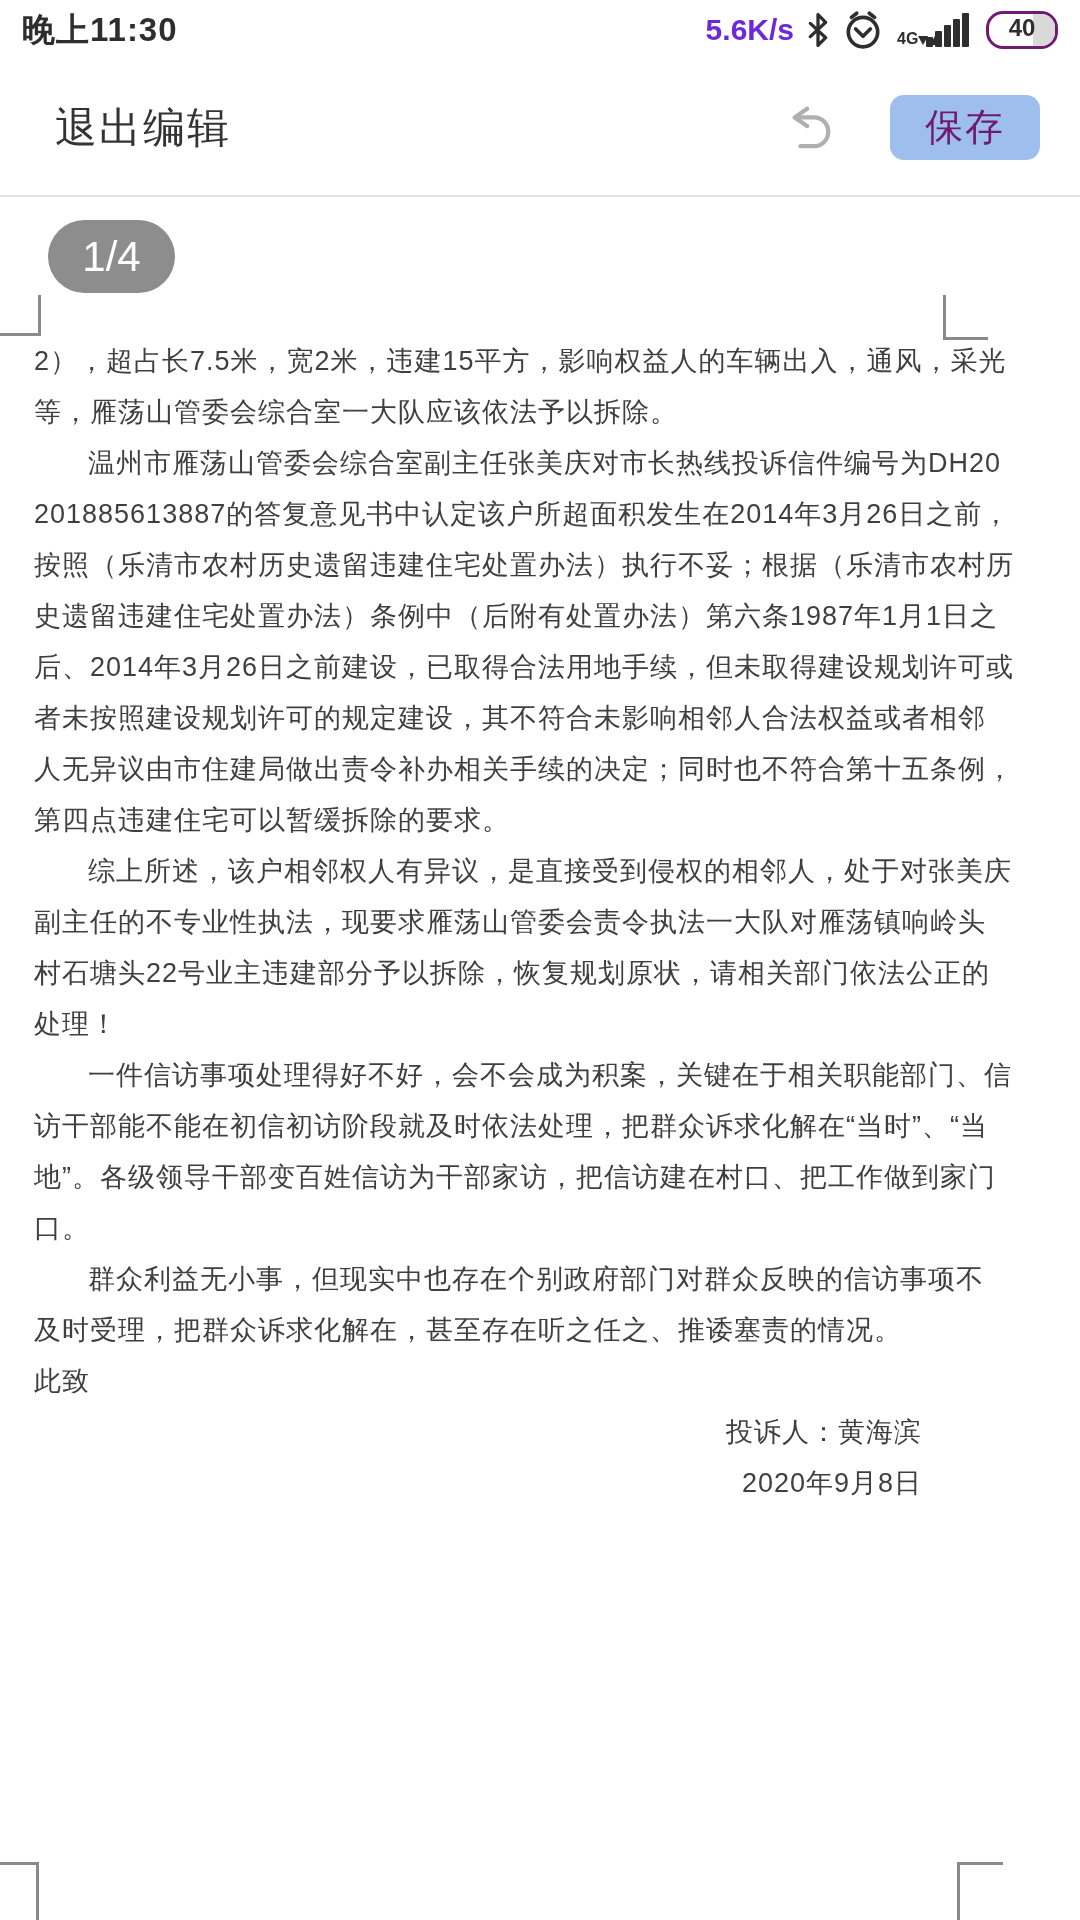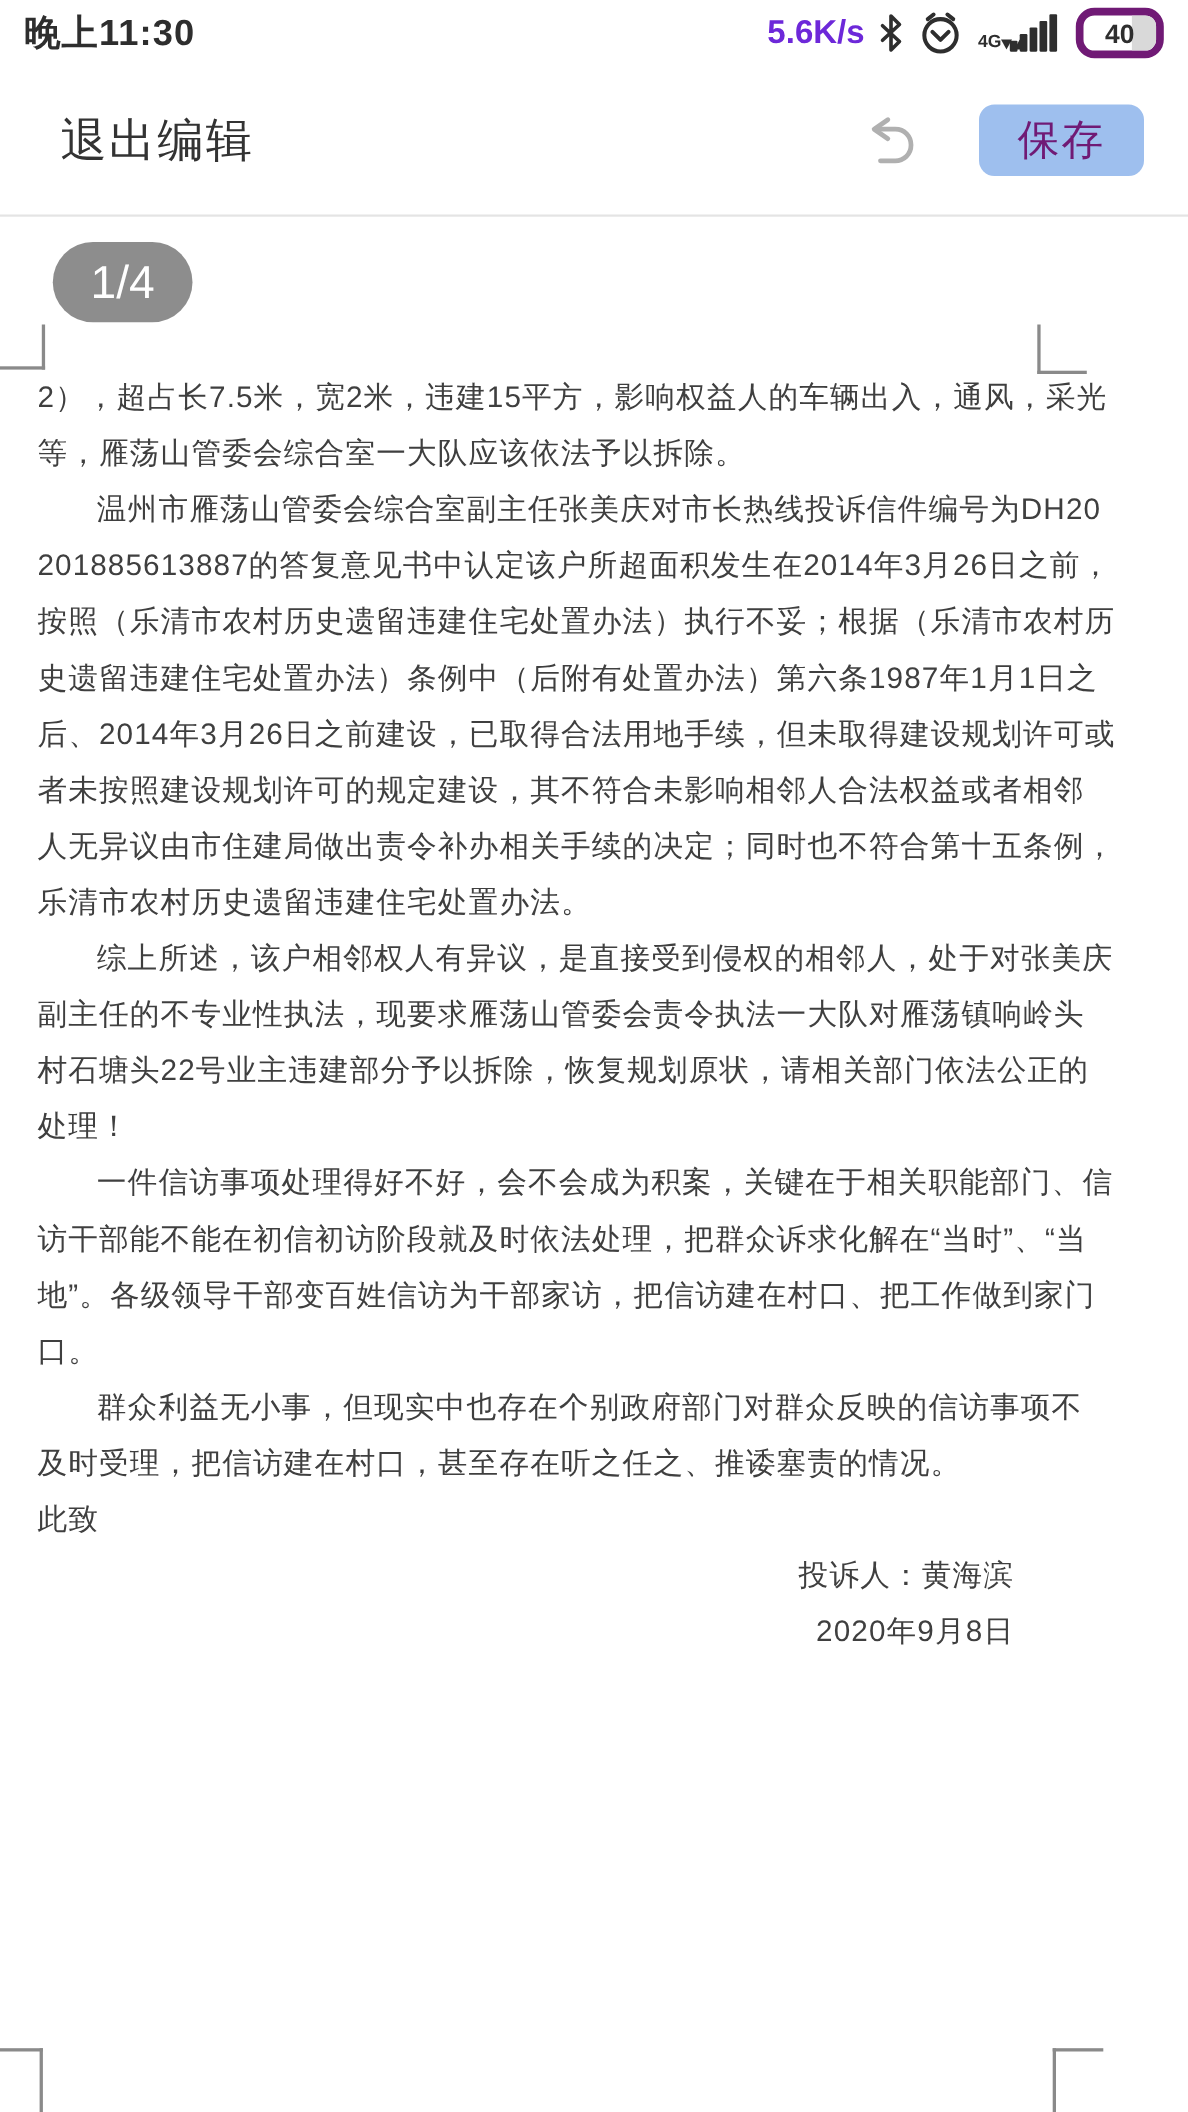--- a/index.html
+++ b/index.html
@@ -16,22 +16,22 @@
   .bt-icon,.alarm-icon{display:block;}
   .cell-wrap{display:flex;align-items:flex-end;gap:3px;}
   .cell-left{display:flex;flex-direction:row;align-items:center;width:26px;}
   .cell-4g{font-size:16px;font-weight:bold;color:#2e2e2e;line-height:16px;}
   .cell-arrows{display:flex;gap:2px;margin-top:3px;}
   .arr-down{width:0;height:0;border-left:5px solid transparent;border-right:5px solid transparent;border-top:9px solid #2e2e2e;}
   .arr-up{width:0;height:0;border-left:5px solid transparent;border-right:5px solid transparent;border-bottom:9px solid #2e2e2e;}
   .bars{display:flex;align-items:flex-end;gap:2px;}
   .bars span{display:block;width:7px;background:#2e2e2e;border-radius:1px;}
   .b1{height:10px}.b2{height:16px}.b3{height:22px}.b4{height:28px}.b5{height:34px}
-  .battery{position:relative;width:66px;height:32px;border:7px solid #701a75;border-radius:17px;
-           background:#ffffff;display:flex;align-items:flex-end;justify-content:center;overflow:hidden;margin-left:4px;}
+  .battery{position:relative;width:66px;height:32px;border:3px solid #701a75;border-radius:17px;
+           background:#ffffff;display:flex;align-items:flex-start;justify-content:center;overflow:hidden;margin-left:4px;}
   .battery .fill{position:absolute;top:0;right:0;bottom:0;width:34%;background:#d9d9d9;}
   .battery .lvl{position:relative;z-index:1;font-size:24px;font-weight:bold;color:#2e2e2e;}
 
   
   .header{position:absolute;top:60px;left:0;width:1080px;height:137px;box-sizing:border-box;
           border-bottom:2px solid #e4e4e4;display:flex;align-items:center;
           padding:0 40px 0 55px;background:#ffffff;}
   .header-title{font-size:42px;color:#333333;letter-spacing:2px;cursor:pointer;}
   .header-spacer{flex:1;}
   .undo-btn{margin-right:52px;cursor:pointer;display:block;}
@@ -118,29 +118,29 @@
   <div class="document">
       <div class="doc-line">2），超占长7.5米，宽2米，违建15平方，影响权益人的车辆出入，通风，采光</div>
       <div class="doc-line">等，雁荡山管委会综合室一大队应该依法予以拆除。</div>
       <div class="doc-line indent">温州市雁荡山管委会综合室副主任张美庆对市长热线投诉信件编号为DH20</div>
       <div class="doc-line">201885613887的答复意见书中认定该户所超面积发生在2014年3月26日之前，</div>
       <div class="doc-line">按照（乐清市农村历史遗留违建住宅处置办法）执行不妥；根据（乐清市农村历</div>
       <div class="doc-line">史遗留违建住宅处置办法）条例中（后附有处置办法）第六条1987年1月1日之</div>
       <div class="doc-line">后、2014年3月26日之前建设，已取得合法用地手续，但未取得建设规划许可或</div>
       <div class="doc-line">者未按照建设规划许可的规定建设，其不符合未影响相邻人合法权益或者相邻</div>
       <div class="doc-line">人无异议由市住建局做出责令补办相关手续的决定；同时也不符合第十五条例，</div>
-      <div class="doc-line">乐清市农村历史遗留违建住宅处置办法。</div>
+      <div class="doc-line">第四点违建住宅可以暂缓拆除的要求。</div>
       <div class="doc-line indent">综上所述，该户相邻权人有异议，是直接受到侵权的相邻人，处于对张美庆</div>
       <div class="doc-line">副主任的不专业性执法，现要求雁荡山管委会责令执法一大队对雁荡镇响岭头</div>
       <div class="doc-line">村石塘头22号业主违建部分予以拆除，恢复规划原状，请相关部门依法公正的</div>
       <div class="doc-line">处理！</div>
       <div class="doc-line indent">一件信访事项处理得好不好，会不会成为积案，关键在于相关职能部门、信</div>
       <div class="doc-line">访干部能不能在初信初访阶段就及时依法处理，把群众诉求化解在“当时”、“当</div>
       <div class="doc-line">地”。各级领导干部变百姓信访为干部家访，把信访建在村口、把工作做到家门</div>
       <div class="doc-line">口。</div>
       <div class="doc-line indent">群众利益无小事，但现实中也存在个别政府部门对群众反映的信访事项不</div>
-      <div class="doc-line">及时受理，把信访建在村口，甚至存在听之任之、推诿塞责的情况。</div>
+      <div class="doc-line">及时受理，把群众诉求化解在，甚至存在听之任之、推诿塞责的情况。</div>
       <div class="doc-line">此致</div>
       <div class="doc-line right">投诉人：黄海滨</div>
       <div class="doc-line right">2020年9月8日</div>
     </div>
 
 </div>
 
 </body></html>

